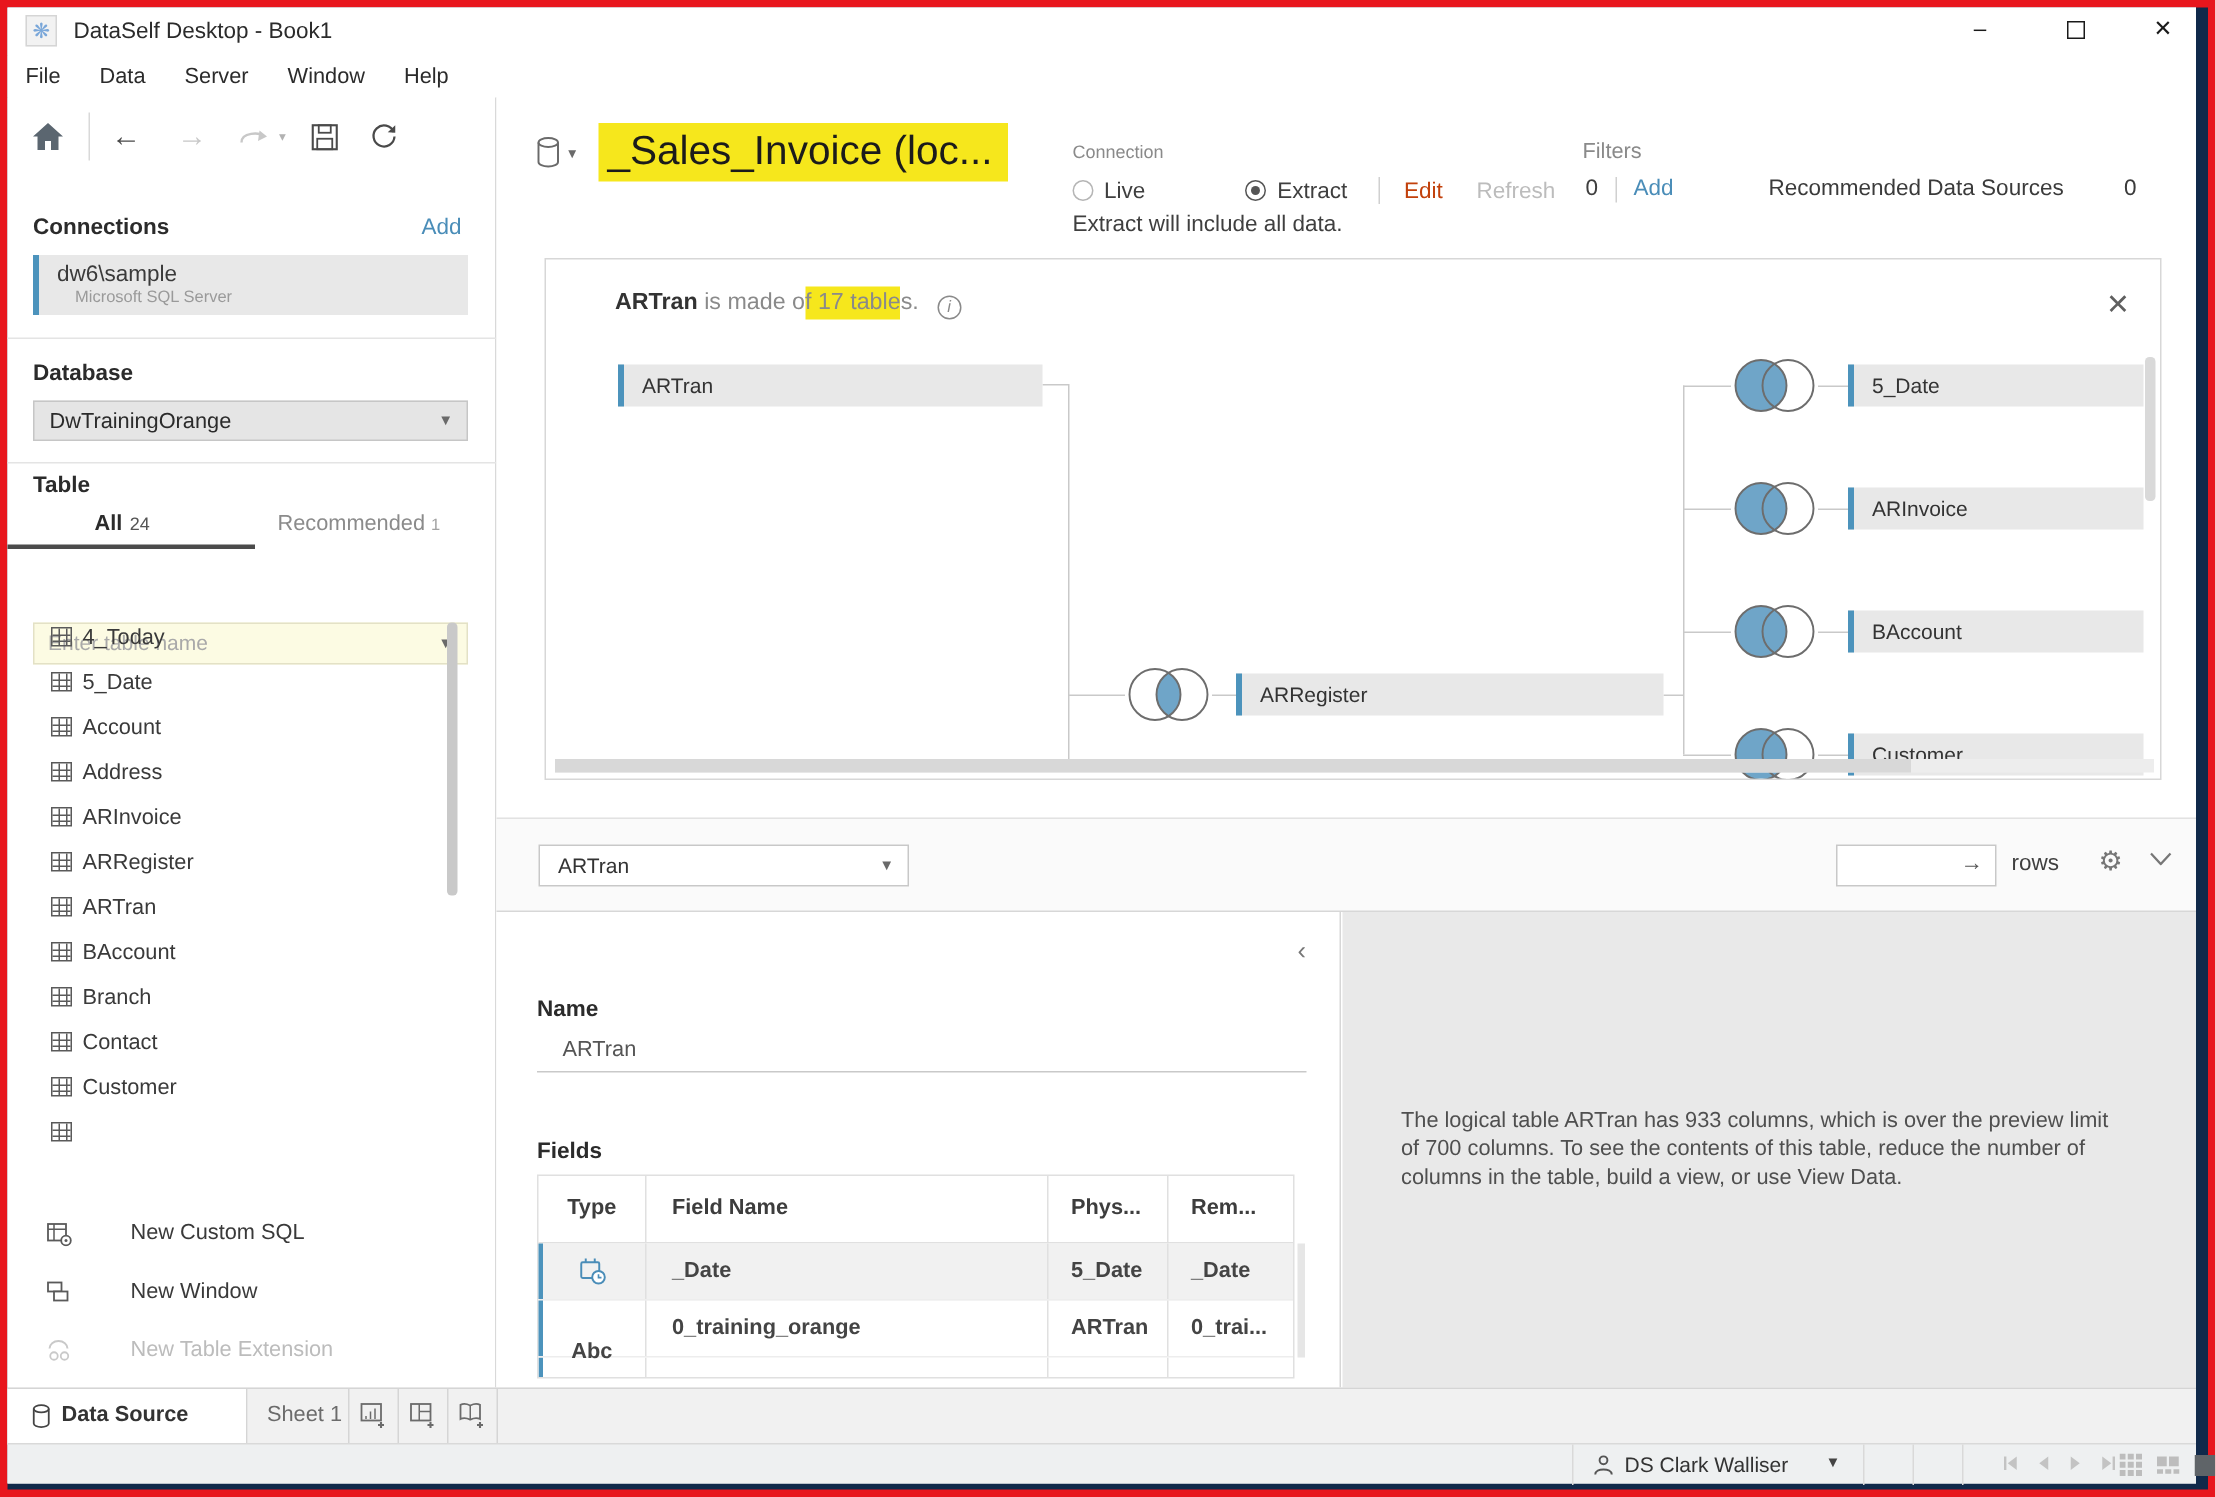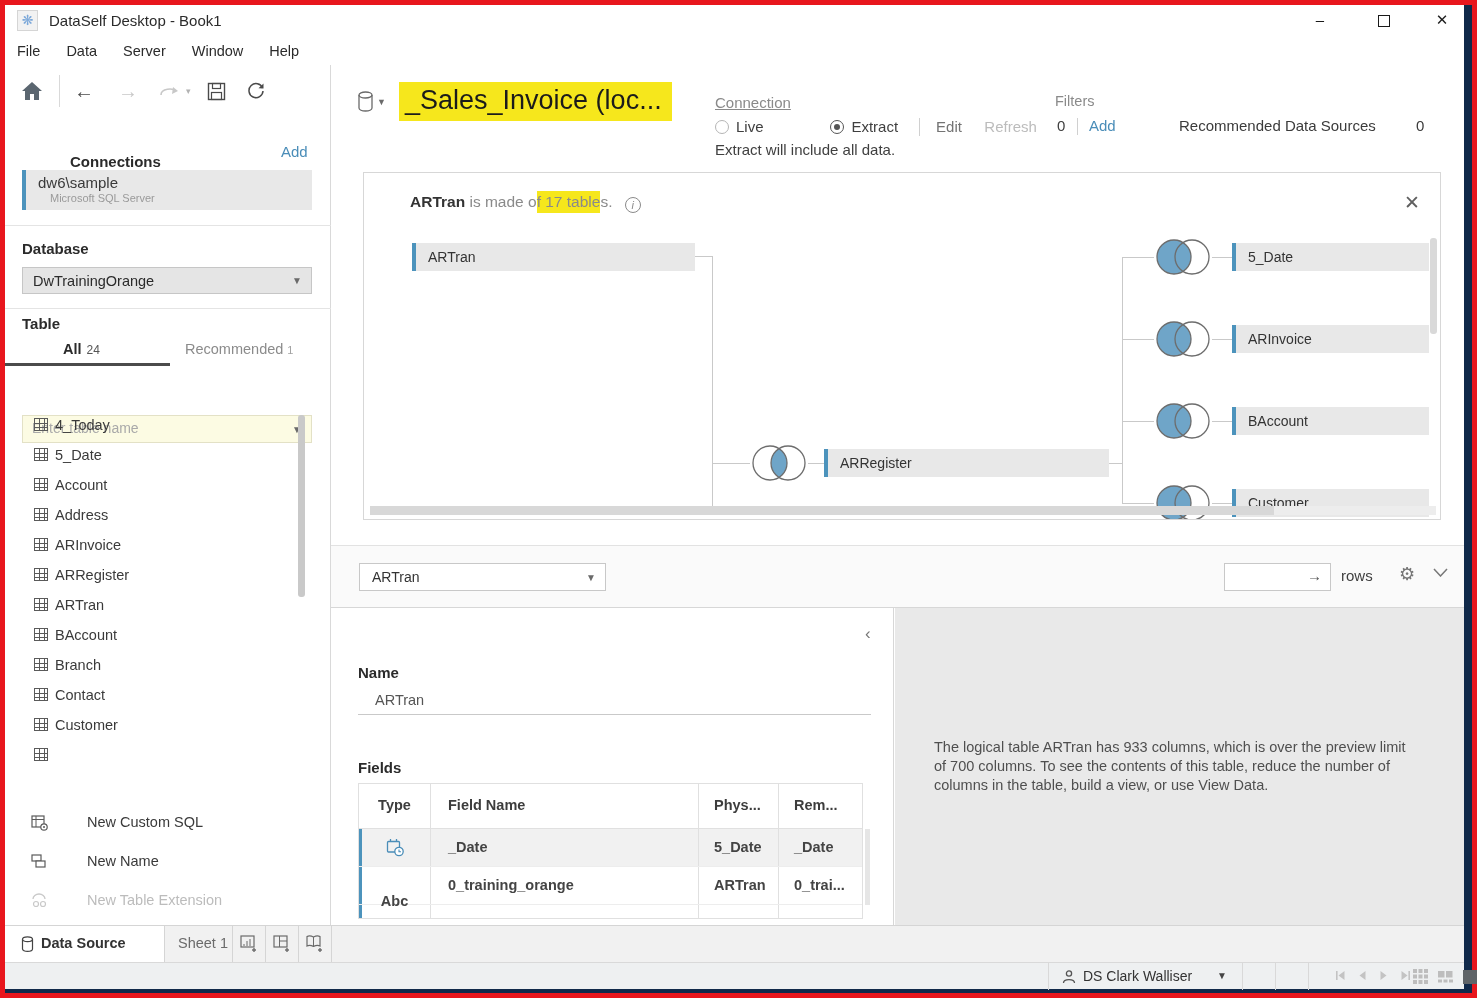--- a/index.html
+++ b/index.html
@@ -94,29 +94,29 @@
   .navzone svg{display:block;}
   .gridzone{position:absolute;left:1408px;top:6px;display:flex;gap:10px;align-items:center;}
 
   
   .content{position:absolute;left:326px;top:60px;width:1133px;height:860px;background:#fff;}
 
   .cylwrap{position:absolute;left:26px;top:26px;}
   .cylcaret{position:absolute;left:46px;top:32px;font-size:9px;color:#6a6a6a;}
   .dstitle{position:absolute;left:68px;top:17px;font-size:27px;color:#1b1b1b;background:#f6e71c;padding:3px 10px 5px 6px;}
 
-  .connlbl{position:absolute;left:384px;top:29px;font-size:15px;color:#8a8a8a;text-decoration:underline;}
+  .connlbl{position:absolute;left:384px;top:29px;font-size:12px;color:#8a8a8a;}
   .radiorow{position:absolute;left:384px;top:53px;height:20px;}
   .radio{display:inline-block;width:14px;height:14px;border:1px solid #b5b5b5;border-radius:50%;vertical-align:-2px;position:relative;background:#fff;}
   .radio.sel{border-color:#555;}
   .radio.sel::after{content:"";position:absolute;left:3px;top:3px;width:6px;height:6px;border-radius:50%;background:#555;}
   .rlbl{font-size:15px;color:#3f3f3f;margin:0 0 0 7px;}
   .rspace{display:inline-block;width:58px;}
   .vdiv{display:inline-block;width:1px;height:18px;background:#d0d0d0;vertical-align:-4px;margin:0 12px 0 16px;}
-  .editlink{font-size:15px;color:#737373;}
+  .editlink{font-size:15px;color:#c2410c;}
   .refreshlink{font-size:15px;color:#bcbcbc;margin-left:18px;}
   .extractnote{position:absolute;left:384px;top:76px;font-size:15px;color:#3f3f3f;}
 
   .filterslbl{position:absolute;left:724px;top:28px;font-size:14.5px;color:#8a8a8a;}
   .filterscnt{position:absolute;left:726px;top:52px;font-size:15px;color:#3f3f3f;}
   .filtersdiv{position:absolute;left:746px;top:53px;width:1px;height:17px;background:#d0d0d0;}
   .filtersadd{position:absolute;left:758px;top:52px;font-size:15px;color:#4a8db8;}
   .reclbl{position:absolute;left:848px;top:52px;font-size:15px;color:#3b3b3b;}
   .reccnt{position:absolute;left:1085px;top:52px;font-size:15px;color:#3b3b3b;}
 
@@ -226,21 +226,21 @@
               </svg>
           </span>
           <span>
             <svg width="20" height="20" viewBox="0 0 20 20">
                 <path d="M16.5 7 A7 7 0 1 0 17 10" fill="none" stroke="#4a4a4a" stroke-width="1.5"></path>
                 <path d="M17.5 2.5 L17.5 7.5 L12.5 7.2 Z" fill="#4a4a4a"></path>
               </svg>
           </span>
         </div>
 
-        <div class="sb-h" style="top:88px;margin-left:48px;">Connections</div>
+        <div class="sb-h" style="top:78px;">Connections</div>
         <div class="addlink" style="top:78px;">Add</div>
 
         <div class="conncard">
           <div class="connname">dw6\sample</div>
           <div class="conntype">Microsoft SQL Server</div>
         </div>
 
         <div class="sb-div" style="top:160px;"></div>
         <div class="sb-h" style="top:175px;">Database</div>
 
@@ -330,21 +330,21 @@
           </span>
           <span class="albl">New Custom SQL</span>
         </div>
         <div class="sbaction" style="top:779px;">
           <span class="aic">
             <svg width="17" height="16" viewBox="0 0 17 16">
                 <rect x="1" y="1" width="9" height="6" fill="#fff" stroke="#5a5a5a" stroke-width="1.2"></rect>
                 <rect x="5" y="7" width="9" height="6" fill="#fff" stroke="#5a5a5a" stroke-width="1.2"></rect>
               </svg>
           </span>
-          <span class="albl">New Name</span>
+          <span class="albl">New Window</span>
         </div>
         <div class="sbaction disabled" style="top:818px;">
           <span class="aic">
             <svg width="17" height="16" viewBox="0 0 17 16">
                 <path d="M2 6 a6 5 0 0 1 12 0" fill="none" stroke="#c9c9c9" stroke-width="1.3"></path>
                 <circle cx="5" cy="11" r="2.5" fill="none" stroke="#c9c9c9" stroke-width="1.2"></circle>
                 <circle cx="12" cy="11" r="2.5" fill="none" stroke="#c9c9c9" stroke-width="1.2"></circle>
               </svg>
           </span>
           <span class="albl">New Table Extension</span>

